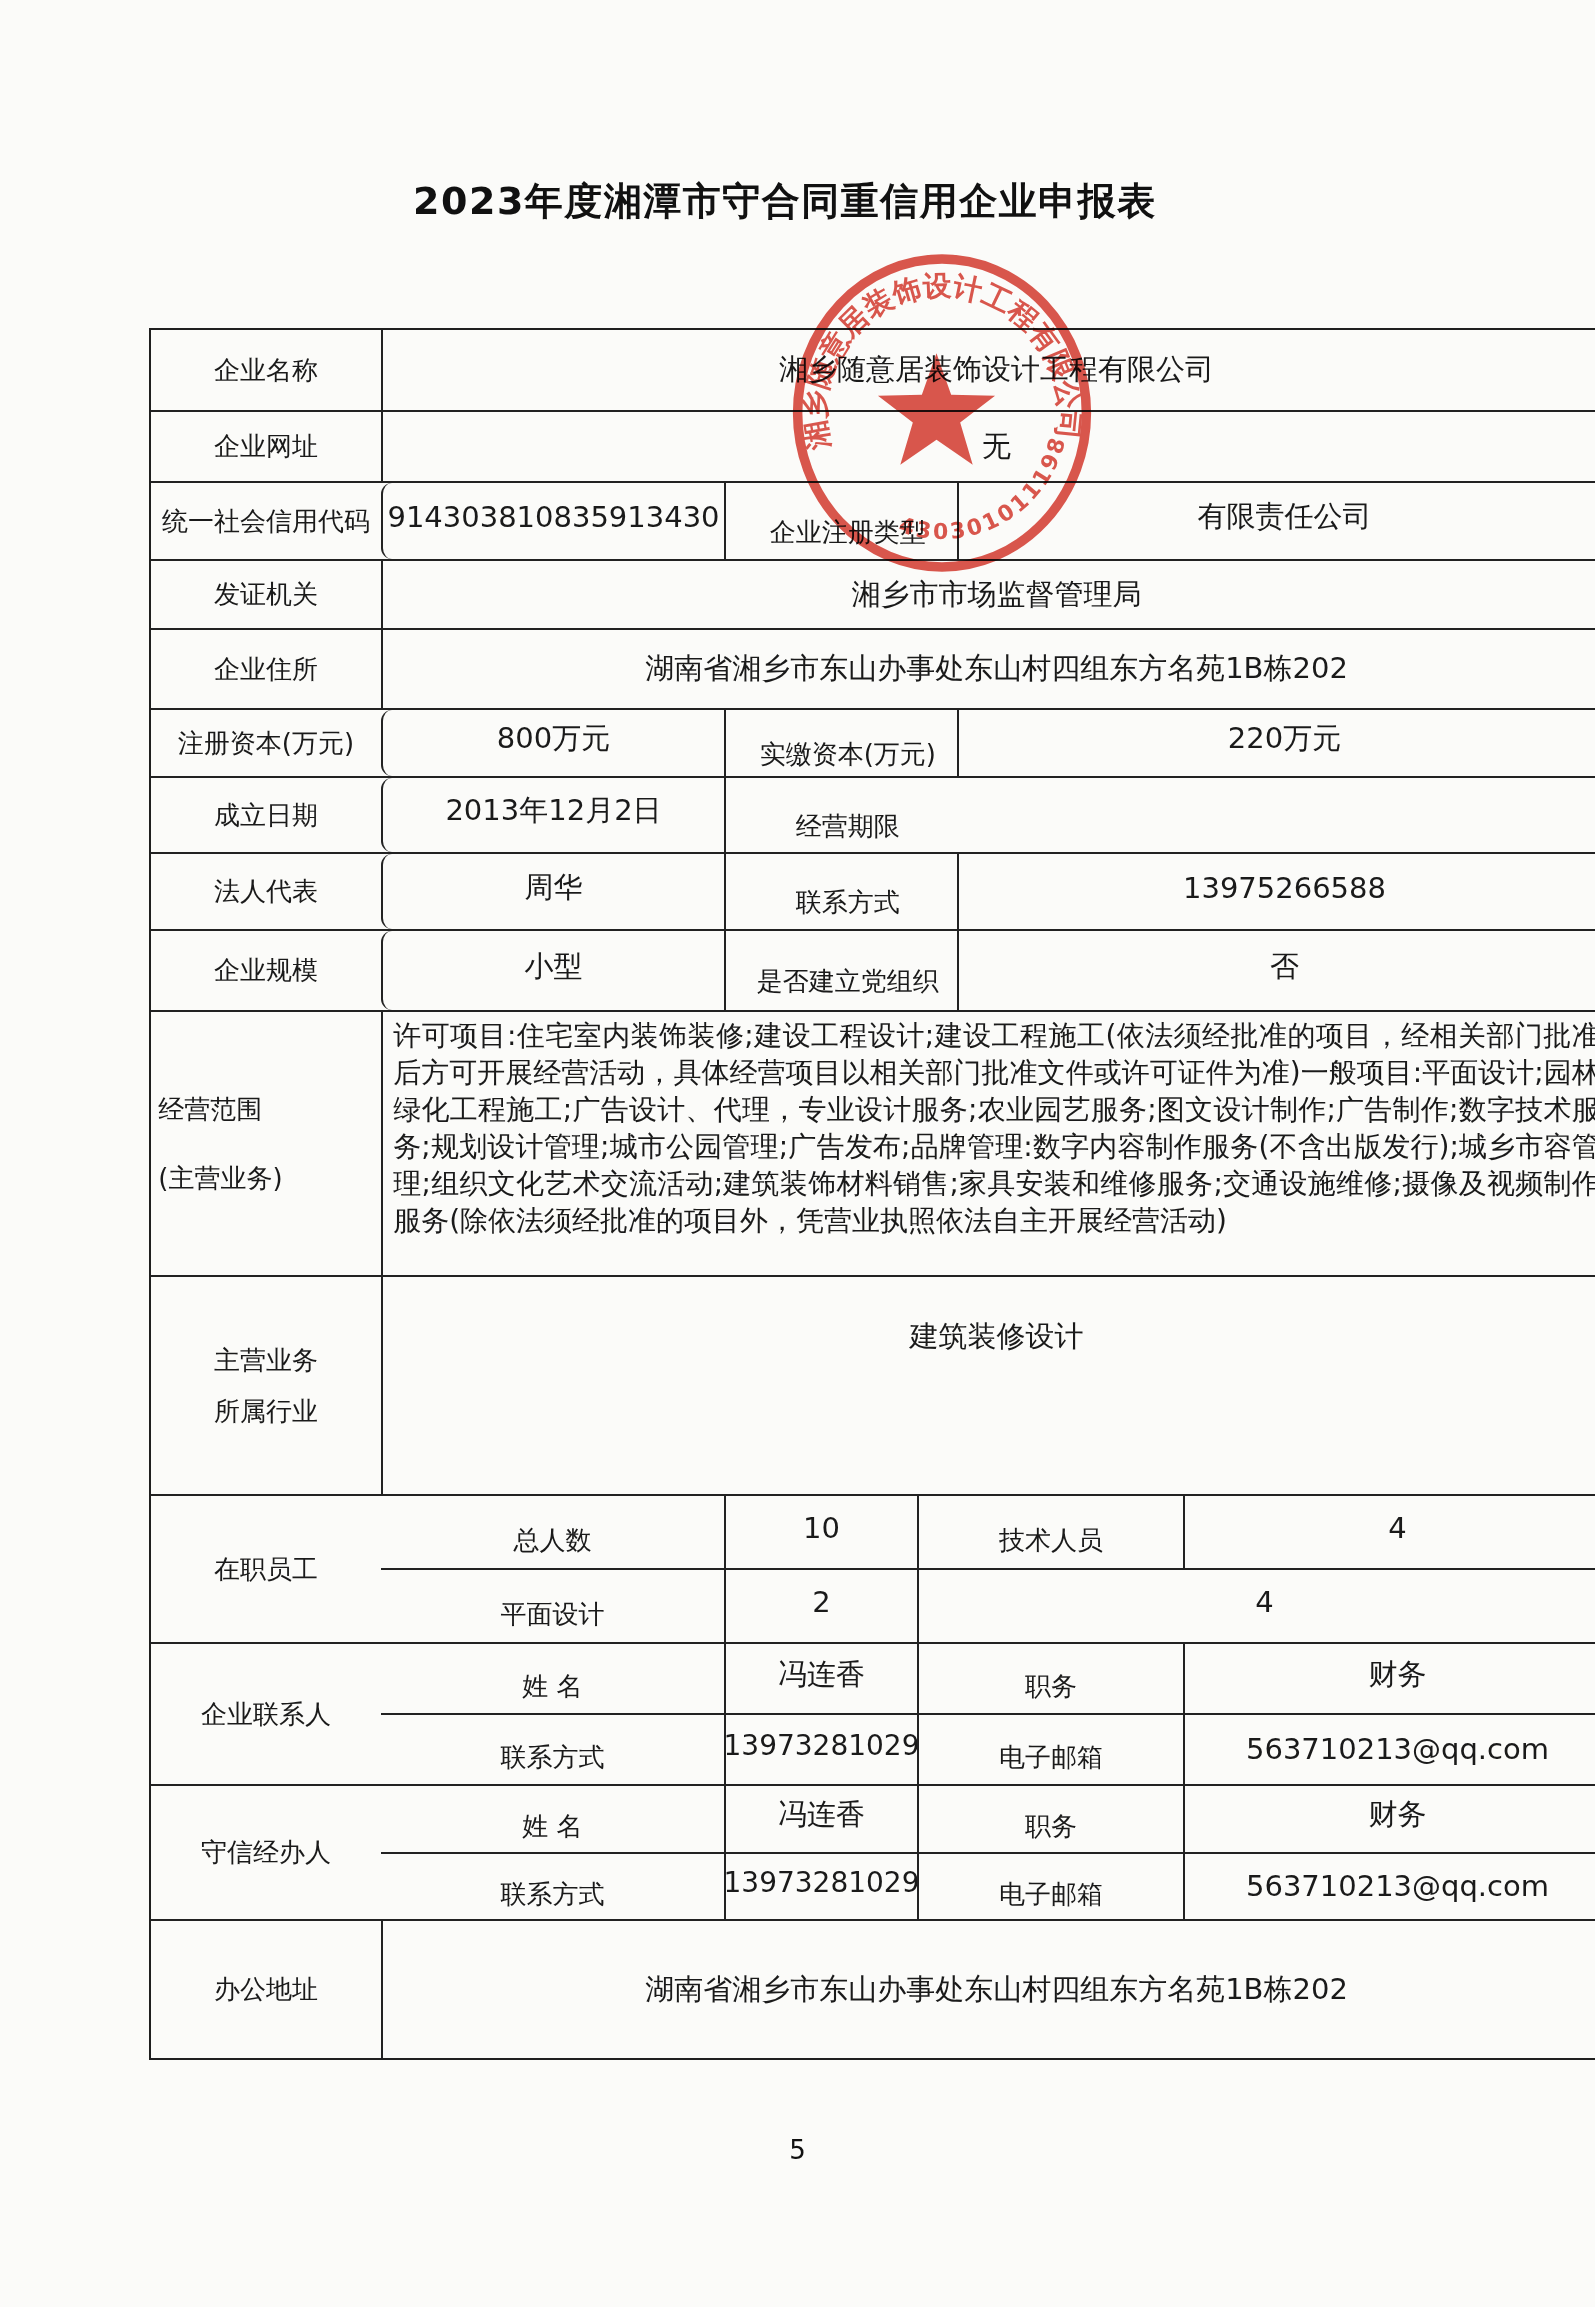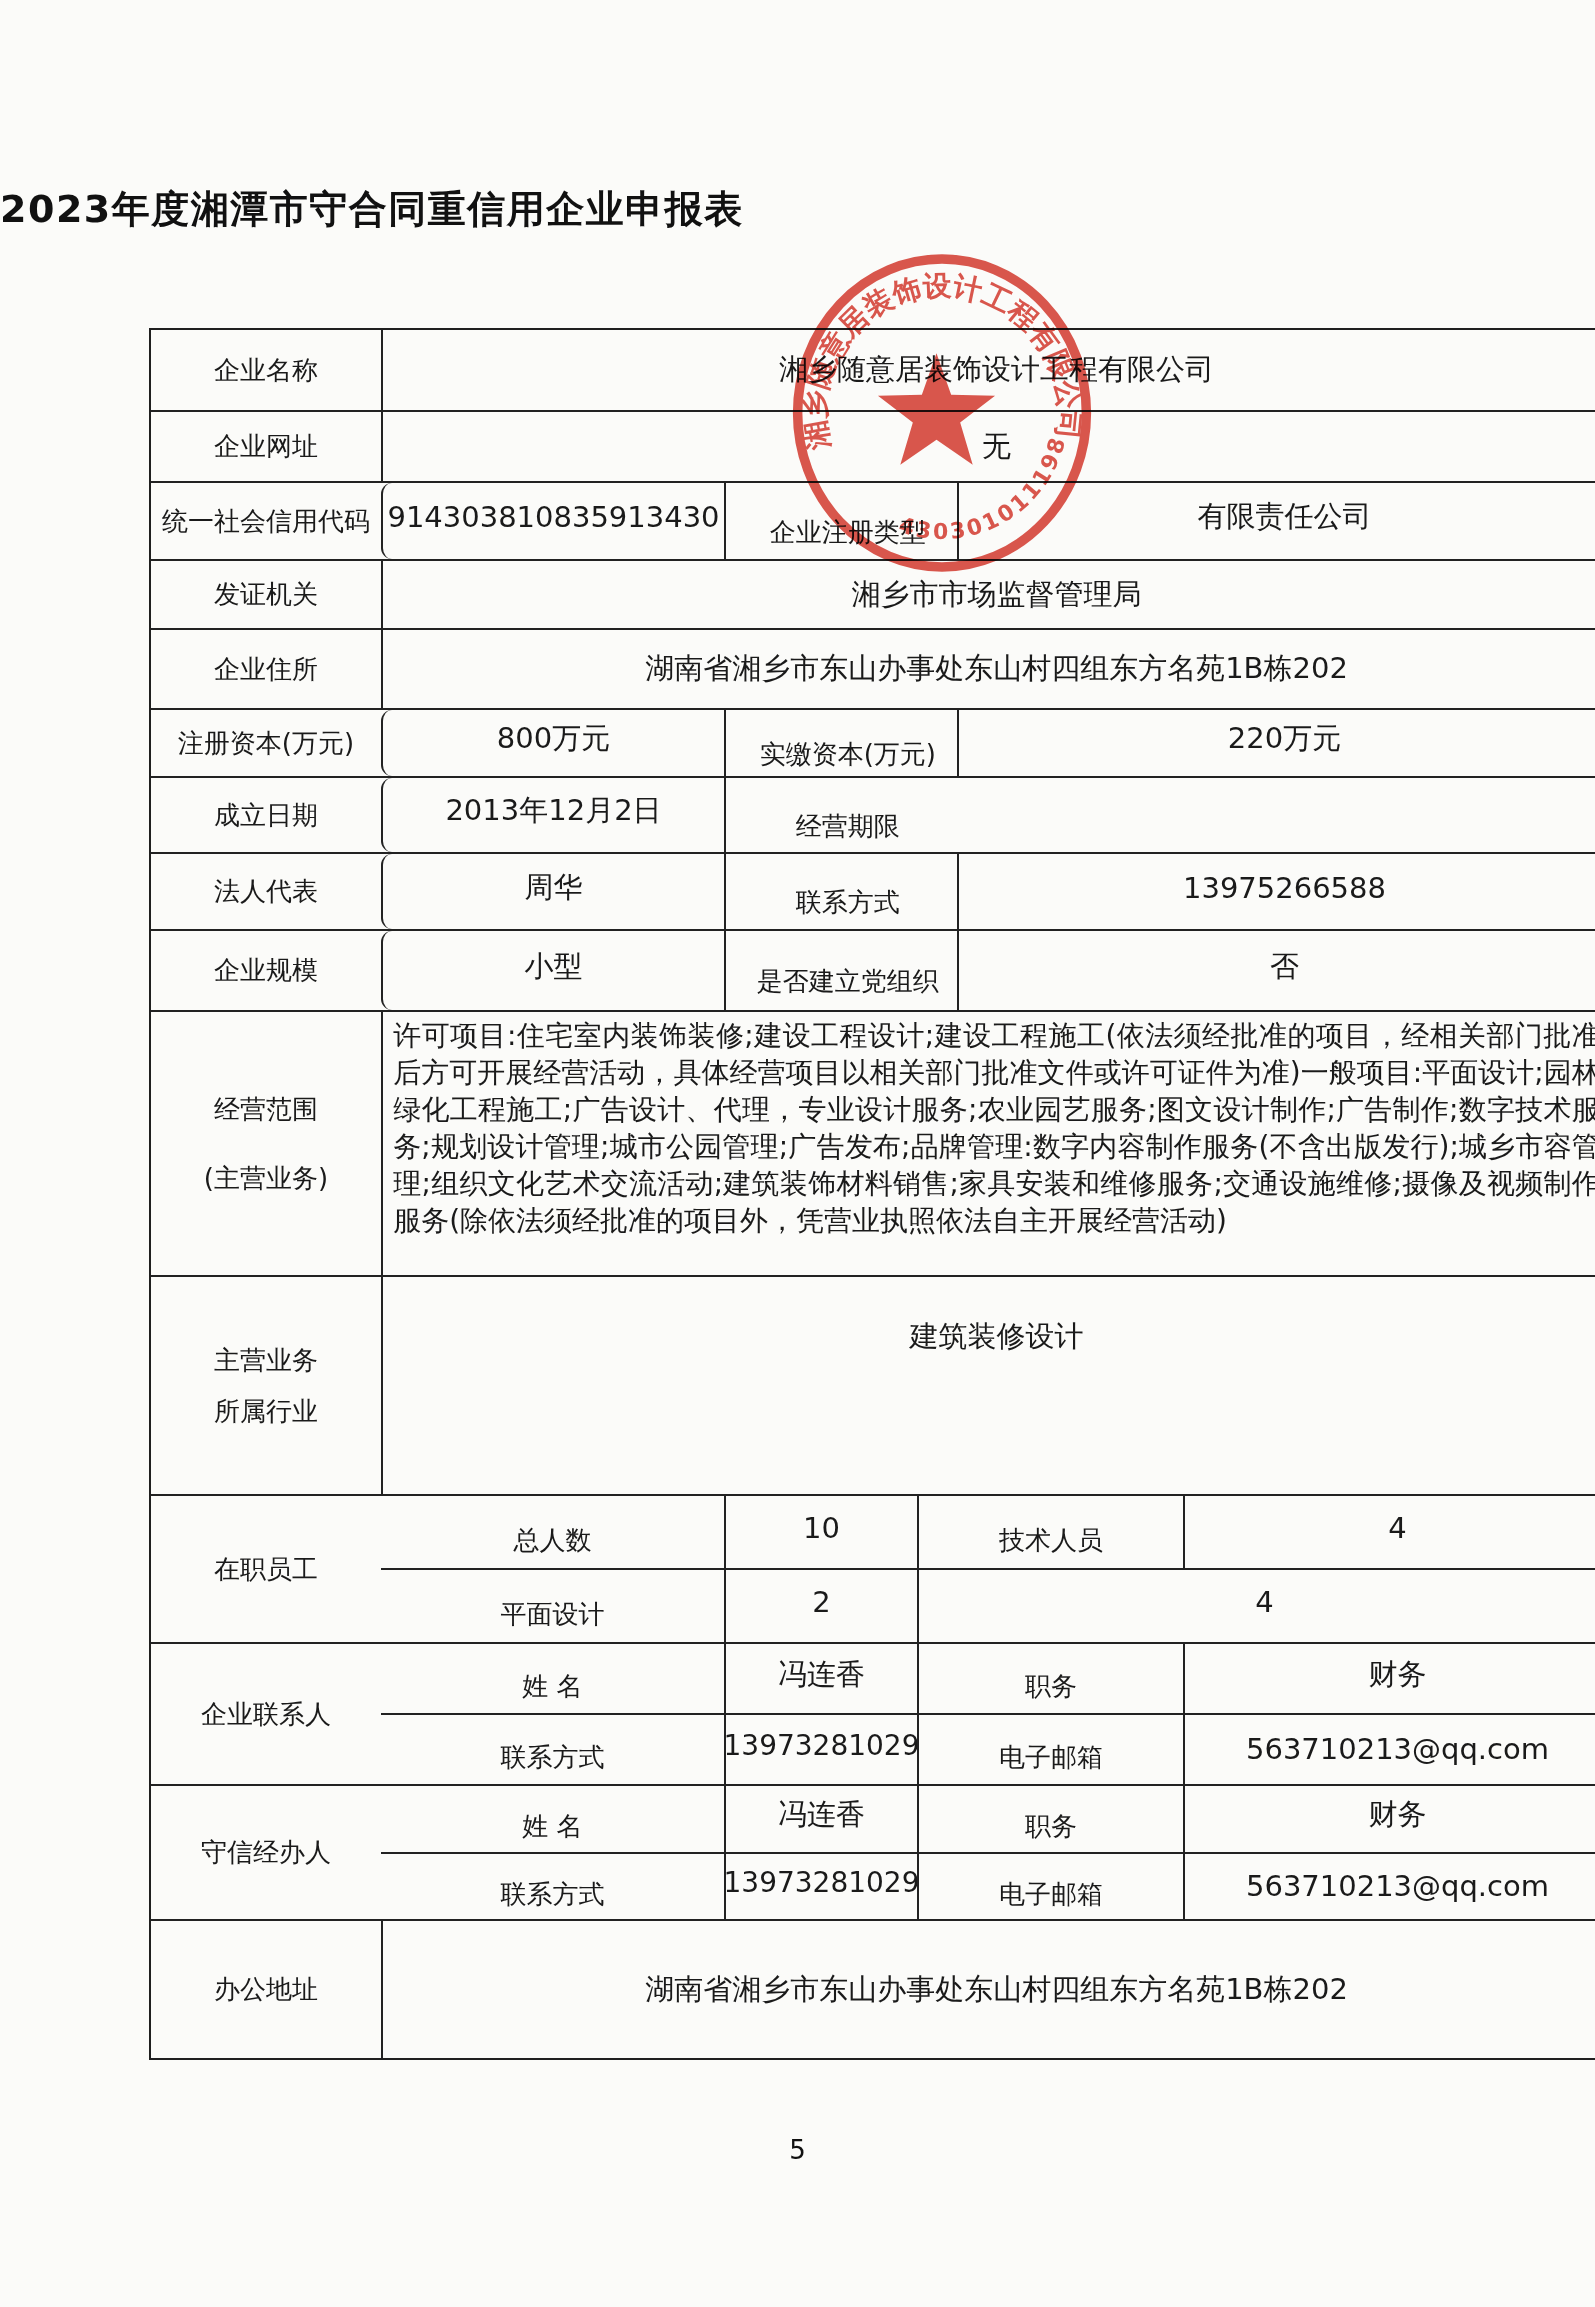--- a/index.html
+++ b/index.html
@@ -7,22 +7,22 @@
     width:1595px;height:2307px;
     background:#fbfbf9;
     font-family:"DejaVu Sans","Liberation Sans",sans-serif;
     color:#1a1a1a;
     position:relative;
     -webkit-font-smoothing:antialiased;
   }
   .page{position:absolute;left:0;top:0;width:1595px;height:2307px;overflow:hidden;}
 
   .doc-title{
-    position:absolute;left:0;top:184px;width:1570px;
-    font-size:38px;font-weight:bold;letter-spacing:1.5px;color:#111;
+    position:absolute;left:0;top:176px;width:1570px;
+    text-align:center;font-size:38px;font-weight:bold;letter-spacing:1.5px;color:#111;
   }
 
   
   .tbl{
     position:absolute;left:149px;top:328px;width:1463px;
     border:2.9px solid #1f1f1f;box-sizing:border-box;
     background:transparent;
   }
   .row{display:flex;border-top:2.2px solid #222;box-sizing:border-box;}
   .row:first-child{border-top:none;}
@@ -38,21 +38,21 @@
   .wb4{flex:1;}
   .wc2{width:343px;flex:none;}
   .wc3{width:193px;flex:none;}
   .wc4{width:266px;flex:none;}
   .wc5{flex:1;}
   .label{font-size:26px;}
   .value{font-size:29px;}
   .sub-label{font-size:26px;padding-top:25px;padding-left:20px;}     
   .sub-label-c{font-size:26px;padding-top:19px;}
   .val-hi{font-size:29px;padding-bottom:10.2px;}     
-  .two-line{display:flex;flex-direction:column;gap:34px;align-items:center;justify-content:center;}
+  .two-line{display:flex;flex-direction:column;gap:34px;align-items:flex-start;justify-content:center;}
   .two-line-sm{display:flex;flex-direction:column;gap:16px;align-items:center;justify-content:center;}
   .scope-cell{
     align-items:flex-start;justify-content:flex-start;
     text-align:justify;font-size:28px;line-height:37px;
     padding:5.1px 10.2px 0 10.2px;display:block;
   }
   .email{word-break:break-all;line-height:1.2;font-size:29px;padding:2.9px 4.4px;}
   .subcol{flex:1;display:flex;flex-direction:column;}
   .subrow{display:flex;border-top:2.2px solid #222;box-sizing:border-box;flex:1;}
   .subrow:first-child{border-top:none;}

